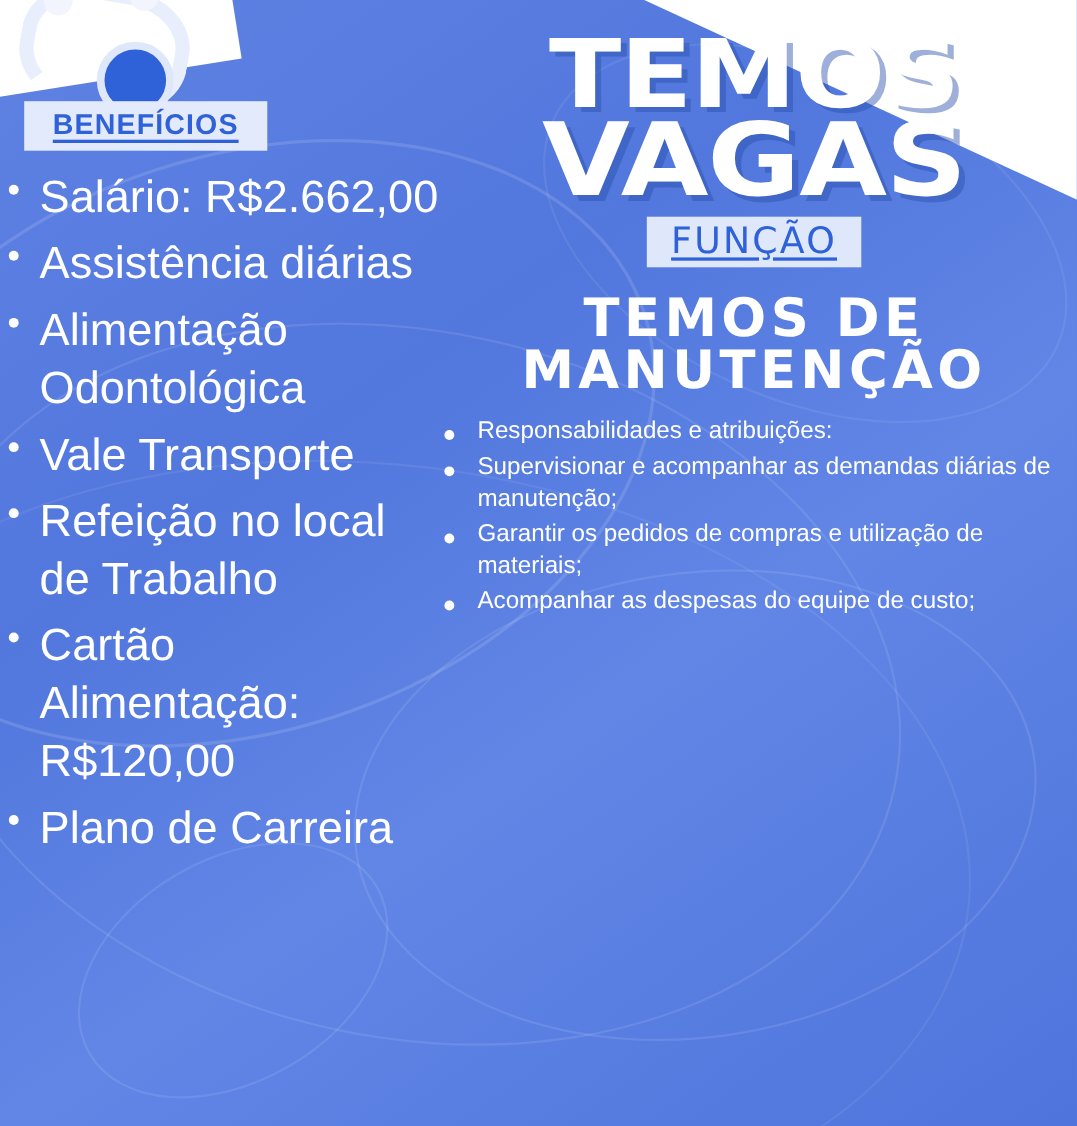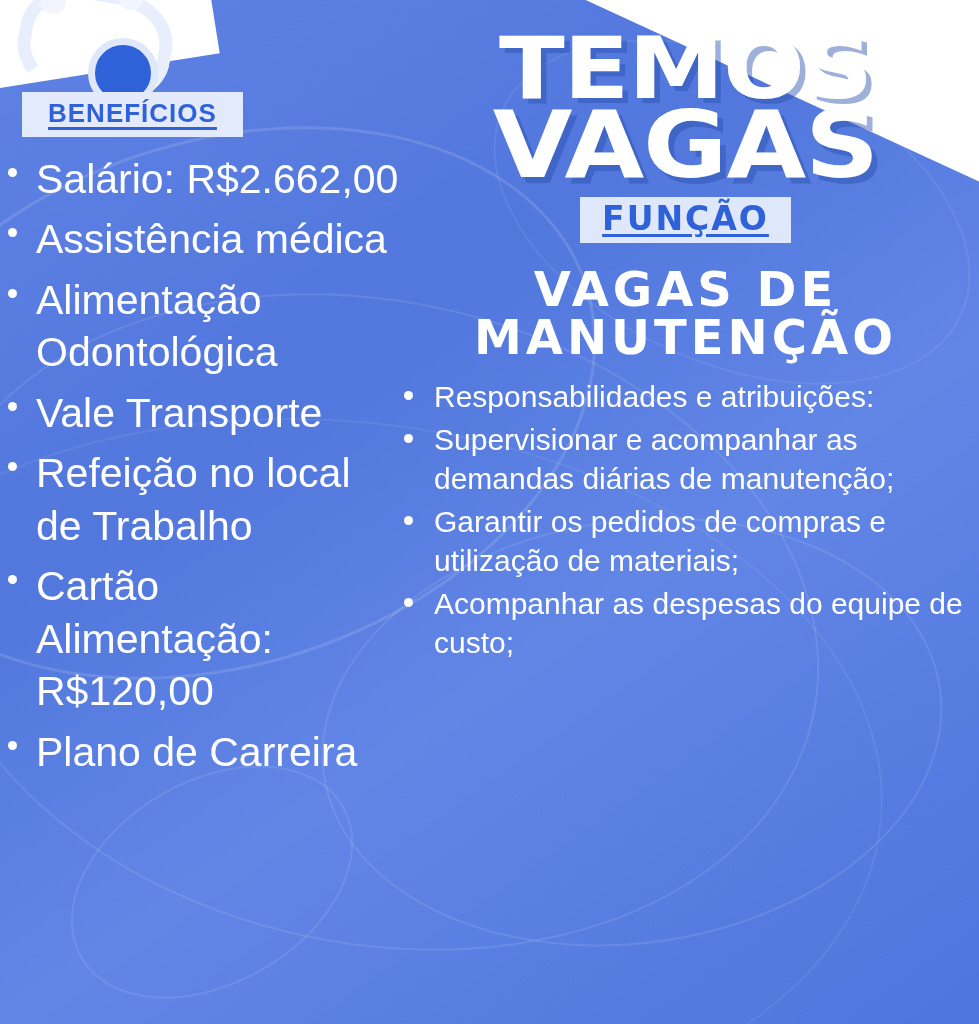--- a/index.html
+++ b/index.html
@@ -154,21 +154,21 @@
     text-shadow: 5px 6px 0 rgba(40,80,170,0.45);
     transform: scaleX(1.12);
     margin-top: 2px;
   }
   .funcao-wrap { text-align: center; margin-top: 12px; }
   .funcao {
     display: inline-block;
     background: #dfe8fb;
     color: #2f62d9;
     font-family: "DejaVu Sans", sans-serif;
-    font-weight: bold;
+    font-weight: normal;
     font-size: 33px;
     letter-spacing: 2px;
     padding: 2px 22px 5px 22px;
     text-decoration: underline;
     text-underline-offset: 4px;
     text-decoration-thickness: 3px;
   }
   .role {
     text-align: center;
     font-family: "DejaVu Sans", sans-serif;
@@ -176,21 +176,21 @@
     font-size: 48px;
     line-height: 1.0;
     letter-spacing: 4px;
     margin-top: 22px;
     color: #ffffff;
   }
   .right-col ul.list {
     margin-top: 16px;
   }
   .right-col ul.list li {
-    font-size: 30px;
+    font-size: 22px;
     line-height: 1.3;
     margin-bottom: 4px;
     padding-left: 42px;
   }
   .right-col ul.list li::before { left: 12px; top: 14px; }
 </style>
 </head>
 <body>
 
 <div class="poster">
@@ -210,38 +210,38 @@
     <div class="ear1"></div>
     <div class="ear2"></div>
     <div class="disc"></div>
   </div>
 
   <div class="left-col">
     <div class="benefits-badge">BENEFÍCIOS</div>
 
     <ul class="list">
       <li>Salário: R$2.662,00</li>
-      <li>Assistência médica</li>
+      <li>Assistência diárias</li>
       <li>Alimentação Odontológica</li>
       <li>Vale Transporte</li>
       <li>Refeição no local de Trabalho</li>
       <li>Cartão Alimentação: R$120,00</li>
       <li>   Plano de Carreira</li>
     </ul>
   </div>
 
   <div class="right-col">
     <div class="temos">TEMOS</div>
     <div class="vagas">VAGAS</div>
 
     <div class="funcao-wrap">
       <span class="funcao">FUNÇÃO</span>
     </div>
 
-    <div class="role">VAGAS DE</div>
+    <div class="role">TEMOS DE</div>
     <div class="role" style="margin-top:0;">MANUTENÇÃO</div>
 
     <ul class="list">
       <li>Responsabilidades e atribuições:</li>
       <li>Supervisionar e acompanhar as demandas diárias de manutenção;</li>
       <li>Garantir os pedidos de compras e utilização de materiais;</li>
       <li>Acompanhar as despesas do equipe de custo;</li>
     </ul>
   </div>
 

